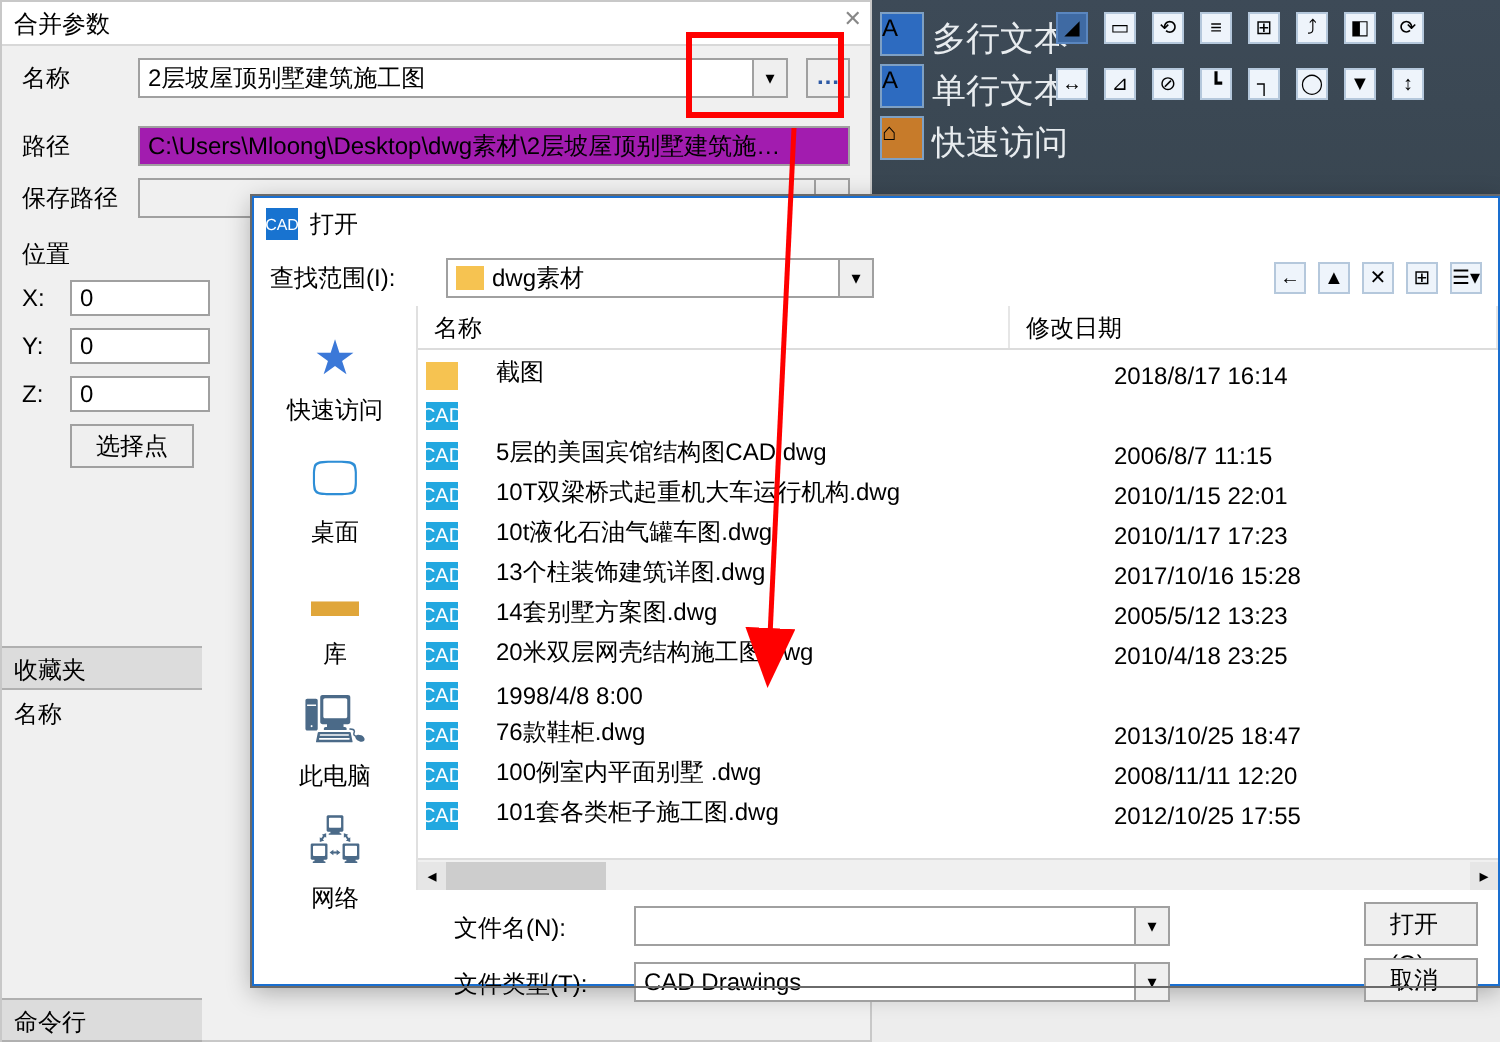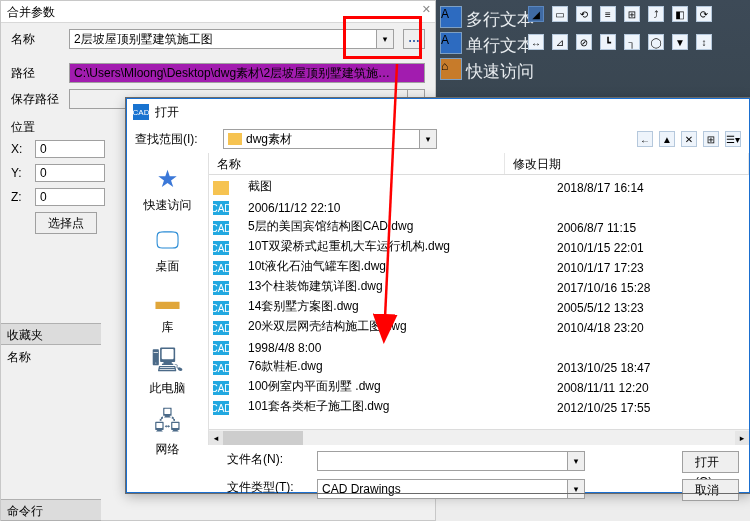--- a/index.html
+++ b/index.html
@@ -35,21 +35,21 @@
   .cols{display:flex;background:#fff;border-bottom:1px solid #dcdcdc;height:22px}
   .col{padding:0 8px;line-height:22px;border-right:1px solid #e6e6e6;font-size:12px}
   .list{flex:1;overflow:auto}
   .frow{display:flex;align-items:flex-end;height:20px;padding:0 4px;gap:19px;cursor:default}
   .fico{width:16px;height:14px;display:flex;align-items:center;justify-content:center;font-size:10px;color:#fff}
   .fico.fold{background:#f6c351}
   .fico.cad{background:#22a8e0}
   .fname{flex:0 0 290px;white-space:nowrap;overflow:hidden}
   .fdate{flex:0 0 140px}
   .dlg-bottom{padding:6px 10px 8px 100px;display:flex;flex-direction:column;gap:6px}
-  .brow{display:flex;align-items:flex-start;gap:10px}
+  .brow{display:flex;align-items:flex-end;gap:10px}
   .brow .l{width:80px}
   .brow .combo{flex:0 0 268px}
   .brow .combo .combo-btn{width:18px}
   .brow .btn{width:57px}
   .tb-ico{width:16px;height:16px;display:inline-flex;align-items:center;justify-content:center;border:1px solid #b5c8dc;background:#eef4fb;font-size:10px;cursor:pointer}
   svg.arrow{position:absolute;z-index:31;pointer-events:none}
   .scrollbar{height:16px;background:#f0f0f0;border-top:1px solid #dcdcdc;position:relative}
   .scrollbar .thumb{position:absolute;left:14px;width:80px;height:14px;top:1px;background:#cdcdcd}
   .scrollbar .arr{position:absolute;width:14px;height:14px;top:1px;background:#e6e6e6;text-align:center;font-size:9px;line-height:14px}
 </style>
@@ -191,21 +191,20 @@
           <div class="col" style="flex:1">修改日期</div>
         </div>
         <div class="list" id="file-list">
             <div class="frow">
               <div class="fico fold"></div>
               <div class="fname">截图</div>
               <div class="fdate">2018/8/17 16:14</div>
             </div>
             <div class="frow">
               <div class="fico cad">CAD</div>
-              <div class="fdate">2006/11/12 22:10</div>
             </div>
             <div class="frow">
               <div class="fico cad">CAD</div>
               <div class="fname">5层的美国宾馆结构图CAD.dwg</div>
               <div class="fdate">2006/8/7 11:15</div>
             </div>
             <div class="frow">
               <div class="fico cad">CAD</div>
               <div class="fname">10T双梁桥式起重机大车运行机构.dwg</div>
               <div class="fdate">2010/1/15 22:01</div>
@@ -221,21 +220,21 @@
               <div class="fdate">2017/10/16 15:28</div>
             </div>
             <div class="frow">
               <div class="fico cad">CAD</div>
               <div class="fname">14套别墅方案图.dwg</div>
               <div class="fdate">2005/5/12 13:23</div>
             </div>
             <div class="frow">
               <div class="fico cad">CAD</div>
               <div class="fname">20米双层网壳结构施工图.dwg</div>
-              <div class="fdate">2010/4/18 23:20</div>
+              <div class="fdate">2010/4/18 23:25</div>
             </div>
             <div class="frow">
               <div class="fico cad">CAD</div>
               <div class="fdate">1998/4/8 8:00</div>
             </div>
             <div class="frow">
               <div class="fico cad">CAD</div>
               <div class="fname">76款鞋柜.dwg</div>
               <div class="fdate">2013/10/25 18:47</div>
             </div>

